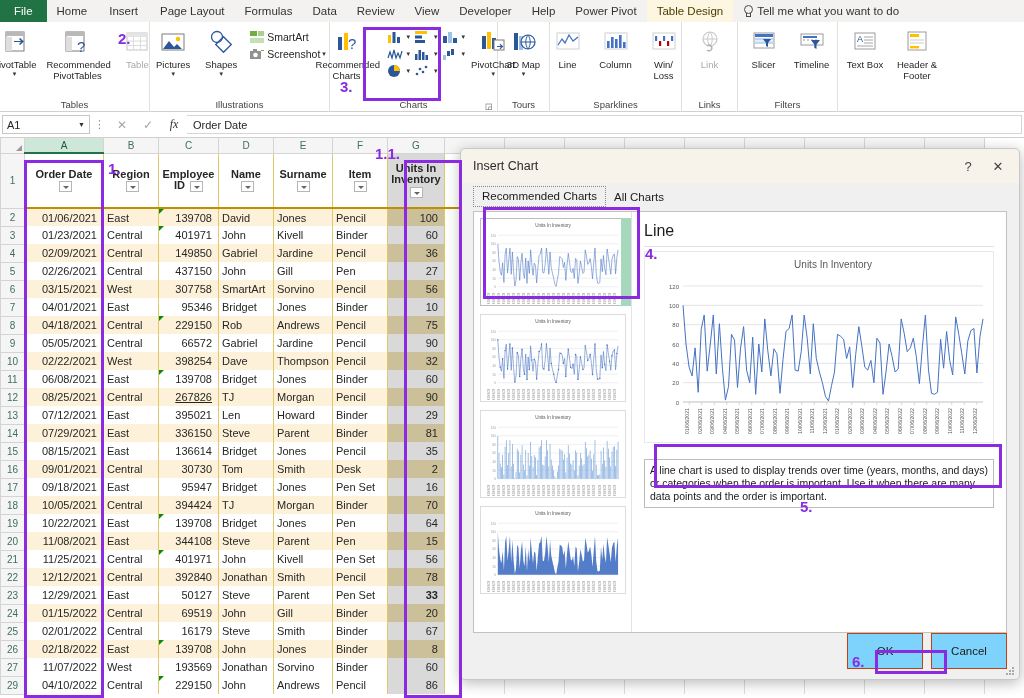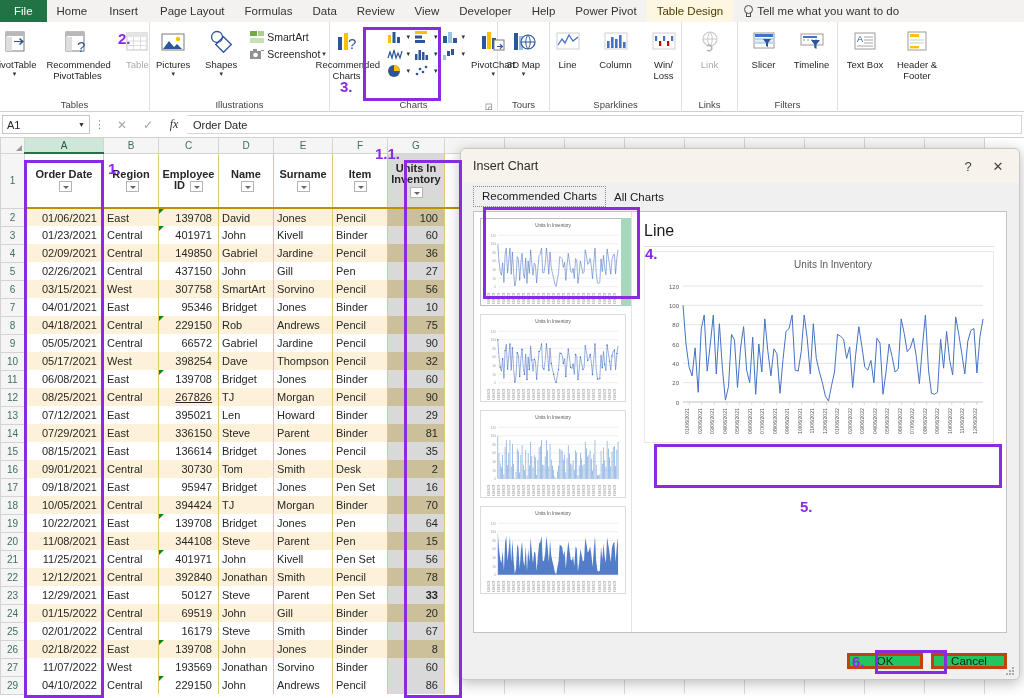--- a/index.html
+++ b/index.html
@@ -118,21 +118,21 @@
   .thumb .tc { position:absolute; left:3px; right:3px; top:10px; bottom:12px; }
   .thumb .tx { position:absolute; left:3px; right:3px; bottom:0px; height:12px; }
   .selstrip { position:absolute; right:-6px; top:-1px; bottom:-1px; width:10px; background:#a6d9bc;}
   #preview { flex:1; padding:10px 12px; position:relative; overflow:hidden;}
   #preview h2 { font-size:16px; font-weight:normal; color:#1b1b1b; margin-bottom:6px;}
   #pv-divider { height:1px; background:#e2e2e2; margin-bottom:4px;}
   #chartbox { height:192px; border:1px solid #e8e8e8; position:relative; background:#fff; }
   #desc { margin-top:16px; border:1px solid #bcbcbc; padding:4px 5px; font-size:10.5px;
           line-height:13px; color:#1b1b1b; min-height:46px;}
   #dlg-foot { position:absolute; right:12px; bottom:10px; display:flex; gap:8px; align-items:center;}
-  .dbtn { width:76px; height:16px; border:3px solid #c2410c; background:#22c55e; font-size:11.5px;
+  .dbtn { width:76px; height:36px; border:1px solid #c2410c; background:#7dd3fc; font-size:11.5px;
           display:flex; align-items:center; justify-content:center; cursor:default; color:#1b1b1b;}
   #grip { position:absolute; right:3px; bottom:2px; width:10px; height:10px;}
   #grip i { position:absolute; width:2px; height:2px; background:#aaa; }
 </style>
 </head>
 <body>
 
 <div id="tabbar">
   <div class="file-tab">File</div>
   <div class="tab">Home</div>
@@ -702,21 +702,21 @@
           <td class="cell" style="background: rgb(255, 255, 255); border-right: 1px solid rgb(221, 221, 221); width: 60px;"></td>
           <td class="cell" style="background: rgb(255, 255, 255); border-right: 1px solid rgb(221, 221, 221); width: 60px;"></td>
           <td class="cell" style="background: rgb(255, 255, 255); border-right: 1px solid rgb(221, 221, 221); width: 60px;"></td>
           <td class="cell" style="background: rgb(255, 255, 255); border-right: 1px solid rgb(221, 221, 221); width: 60px;"></td>
           <td class="cell" style="background: rgb(255, 255, 255); border-right: 1px solid rgb(221, 221, 221); width: 60px;"></td>
           <td class="cell" style="background: rgb(255, 255, 255); border-right: 1px solid rgb(221, 221, 221); width: 60px;"></td>
           <td class="cell" style="background: rgb(255, 255, 255); border-right: 1px solid rgb(221, 221, 221); width: 60px;"></td>
         </tr>
         <tr class="band-a">
           <td class="rowhdr">10</td>
-          <td class="cell cellrel numeric" style="width: 79px;">05/17/2021</td>
+          <td class="cell cellrel numeric" style="width: 79px;">02/22/2021</td>
           <td class="cell cellrel" style="width: 55px;">West</td>
           <td class="cell cellrel numeric" style="width: 60px;">398254</td>
           <td class="cell cellrel" style="width: 55px;">Dave</td>
           <td class="cell cellrel" style="width: 58px;">Thompson</td>
           <td class="cell cellrel" style="width: 55px;">Pencil</td>
           <td class="cell cellrel numeric colG" style="width: 57px;">32</td>
           <td class="cell" style="background: rgb(255, 255, 255); border-right: 1px solid rgb(221, 221, 221); width: 60px;"></td>
           <td class="cell" style="background: rgb(255, 255, 255); border-right: 1px solid rgb(221, 221, 221); width: 60px;"></td>
           <td class="cell" style="background: rgb(255, 255, 255); border-right: 1px solid rgb(221, 221, 221); width: 60px;"></td>
           <td class="cell" style="background: rgb(255, 255, 255); border-right: 1px solid rgb(221, 221, 221); width: 60px;"></td>
@@ -819,21 +819,21 @@
           <td class="cell" style="background: rgb(255, 255, 255); border-right: 1px solid rgb(221, 221, 221); width: 60px;"></td>
           <td class="cell" style="background: rgb(255, 255, 255); border-right: 1px solid rgb(221, 221, 221); width: 60px;"></td>
           <td class="cell" style="background: rgb(255, 255, 255); border-right: 1px solid rgb(221, 221, 221); width: 60px;"></td>
           <td class="cell" style="background: rgb(255, 255, 255); border-right: 1px solid rgb(221, 221, 221); width: 60px;"></td>
         </tr>
         <tr class="band-a">
           <td class="rowhdr">16</td>
           <td class="cell cellrel numeric" style="width: 79px;">09/01/2021</td>
           <td class="cell cellrel" style="width: 55px;">Central</td>
           <td class="cell cellrel numeric" style="width: 60px;">30730</td>
-          <td class="cell cellrel" style="width: 55px; border-radius: 6px;">Tom</td>
+          <td class="cell cellrel" style="width: 55px;">Tom</td>
           <td class="cell cellrel" style="width: 58px;">Smith</td>
           <td class="cell cellrel" style="width: 55px;">Desk</td>
           <td class="cell cellrel numeric colG" style="width: 57px;">2</td>
           <td class="cell" style="background: rgb(255, 255, 255); border-right: 1px solid rgb(221, 221, 221); width: 60px;"></td>
           <td class="cell" style="background: rgb(255, 255, 255); border-right: 1px solid rgb(221, 221, 221); width: 60px;"></td>
           <td class="cell" style="background: rgb(255, 255, 255); border-right: 1px solid rgb(221, 221, 221); width: 60px;"></td>
           <td class="cell" style="background: rgb(255, 255, 255); border-right: 1px solid rgb(221, 221, 221); width: 60px;"></td>
           <td class="cell" style="background: rgb(255, 255, 255); border-right: 1px solid rgb(221, 221, 221); width: 60px;"></td>
           <td class="cell" style="background: rgb(255, 255, 255); border-right: 1px solid rgb(221, 221, 221); width: 60px;"></td>
           <td class="cell" style="background: rgb(255, 255, 255); border-right: 1px solid rgb(221, 221, 221); width: 60px;"></td>
@@ -1525,20 +1525,21 @@
             <text x="0" y="0" font-size="5.2" fill="#595959" font-family="Liberation Sans" transform="translate(290.3,156) rotate(-90)" text-anchor="end">09/06/2022</text>
             <line x1="302.75" y1="150" x2="302.75" y2="153" stroke="#bfbfbf" stroke-width="0.6"></line>
             <text x="0" y="0" font-size="5.2" fill="#595959" font-family="Liberation Sans" transform="translate(302.8,156) rotate(-90)" text-anchor="end">10/06/2022</text>
             <line x1="315.25" y1="150" x2="315.25" y2="153" stroke="#bfbfbf" stroke-width="0.6"></line>
             <text x="0" y="0" font-size="5.2" fill="#595959" font-family="Liberation Sans" transform="translate(315.3,156) rotate(-90)" text-anchor="end">11/06/2022</text>
             <line x1="327.75" y1="150" x2="327.75" y2="153" stroke="#bfbfbf" stroke-width="0.6"></line>
             <text x="0" y="0" font-size="5.2" fill="#595959" font-family="Liberation Sans" transform="translate(327.8,156) rotate(-90)" text-anchor="end">12/06/2022</text>
             <line x1="34" y1="150" x2="334" y2="150" stroke="#bfbfbf" stroke-width="0.7"></line>
           </svg>
       </div>
+      <div id="desc">A line chart is used to display trends over time (years, months, and days) or categories when the order is important. Use it when there are many data points and the order is important.</div>
     </div>
   </div>
 
   <div id="dlg-foot">
     <div class="dbtn">OK</div>
     <div class="dbtn">Cancel</div>
   </div>
   <div id="grip">
       <i style="left: 6px; top: 0px;"></i>
       <i style="left: 3px; top: 3px;"></i>

